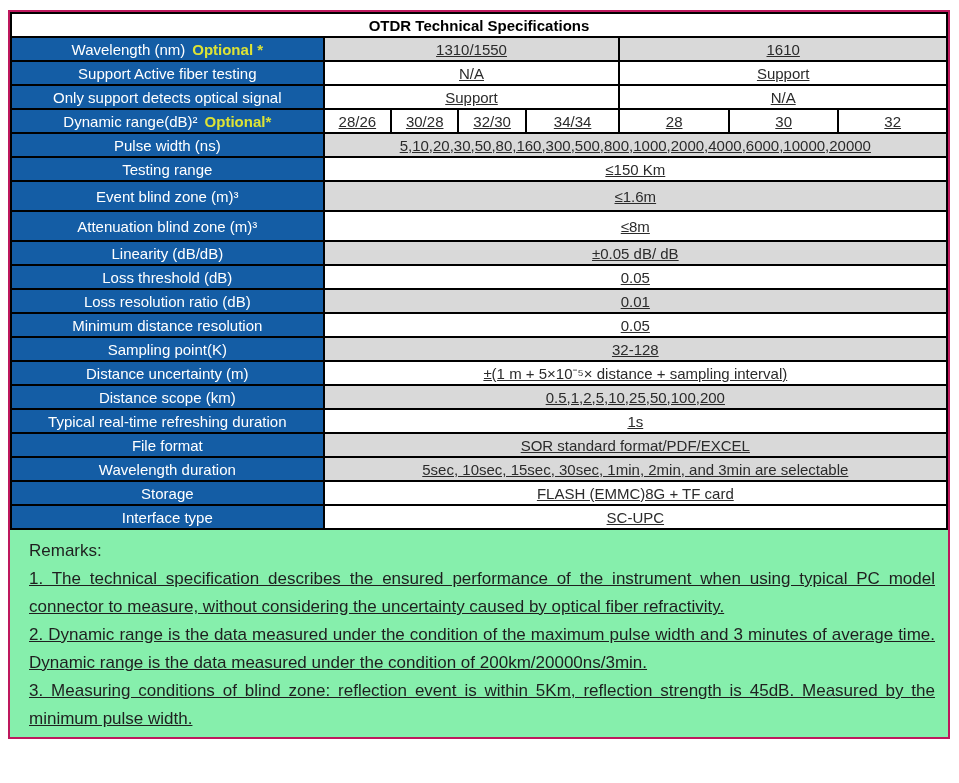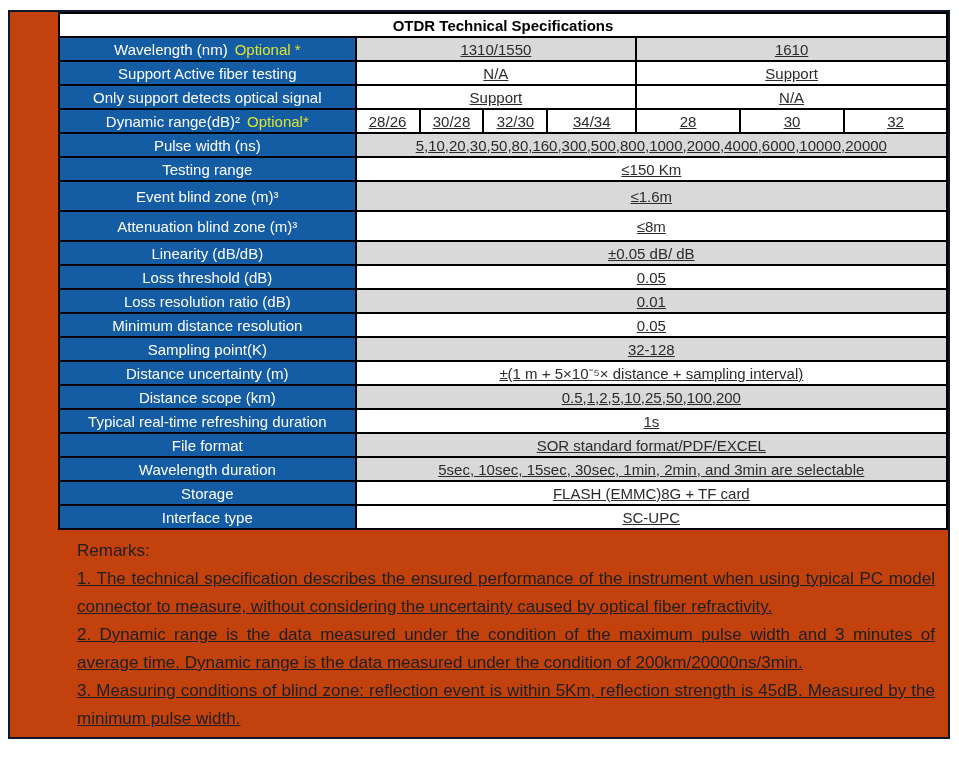--- a/index.html
+++ b/index.html
@@ -5,23 +5,22 @@
   * { box-sizing: border-box; }
   html, body { margin: 0; padding: 0; background: #ffffff; }
   body {
     width: 959px; height: 783px;
     font-family: "Liberation Sans", sans-serif;
     color: #222;
     overflow: hidden;
   }
   .box {
     margin: 10px 9px 8px 8px;
-    border: 2px solid #0f172a;
-    background: #c2410c;
-    padding-left: 48px;
+    border: 2px solid #be185d;
+    background: #86efac;
   }
   table.spec {
     width: 100%;
     border-collapse: collapse;
     table-layout: fixed;
   }
   table.spec td {
     border: 2px solid #000;
     font-size: 15px;
     text-align: center;
@@ -39,21 +38,21 @@
     padding-left: 9px;
     font-size: 15.5px;
     height: 22px;
   }
   td.lbl {
     background: #145da5;
     color: #ffffff;
   }
   .opt {
     color: #dde335;
-    font-weight: normal;
+    font-weight: bold;
     margin-left: 7px;
   }
   td.val { color: #2b2b2b; background: #ffffff; text-decoration: underline; }
   td.shade { background: #d9d9d9; }
   tr.tall td { height: 30px; }
   .remarks {
     padding: 7px 13px 4px 13px;
     font-size: 17px;
     color: #1f1f1f;
     margin-left: 6px;

